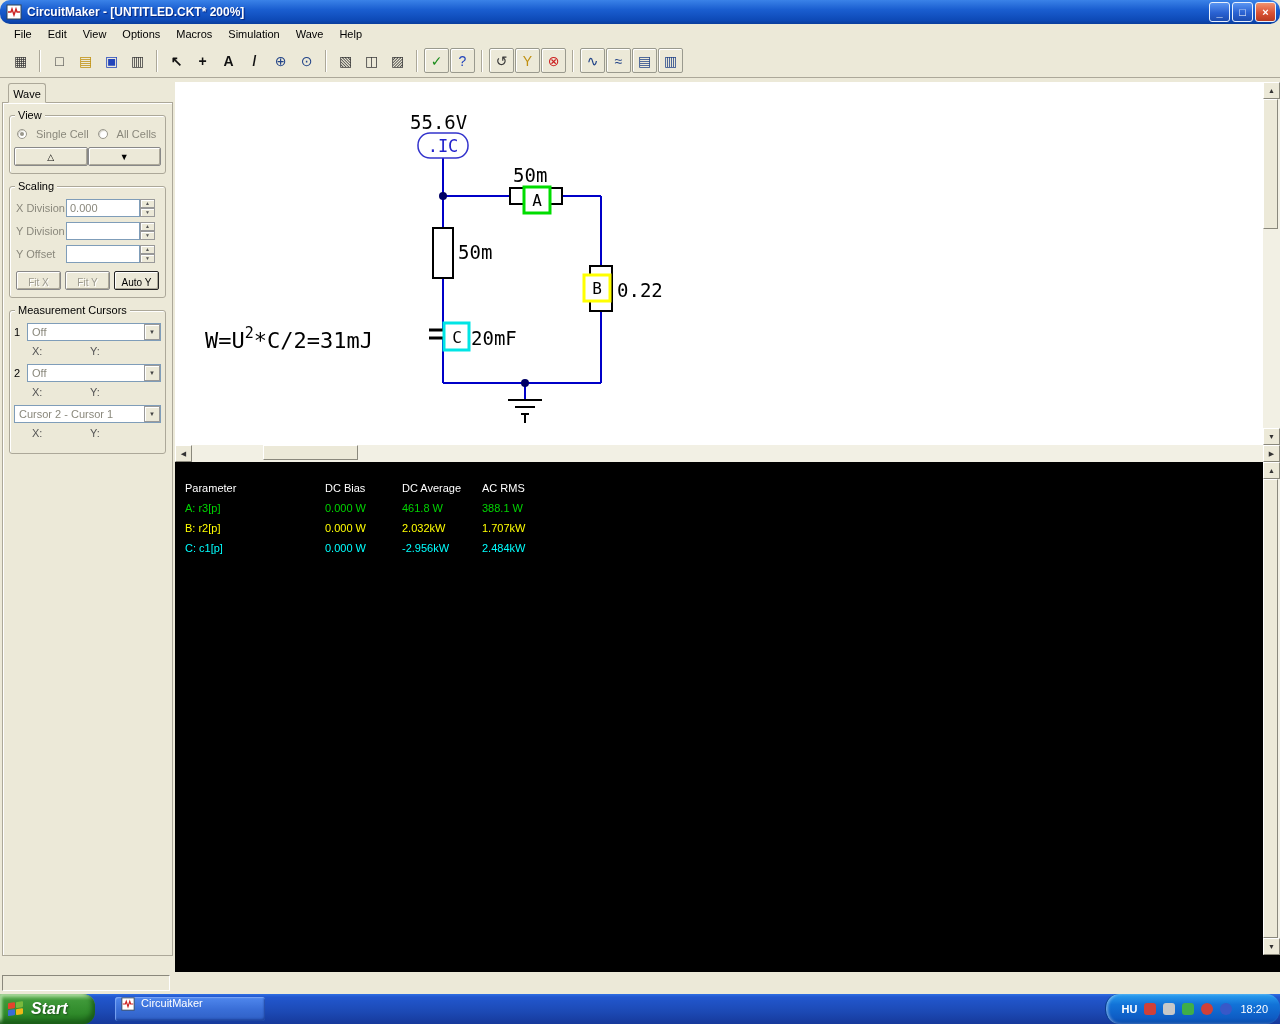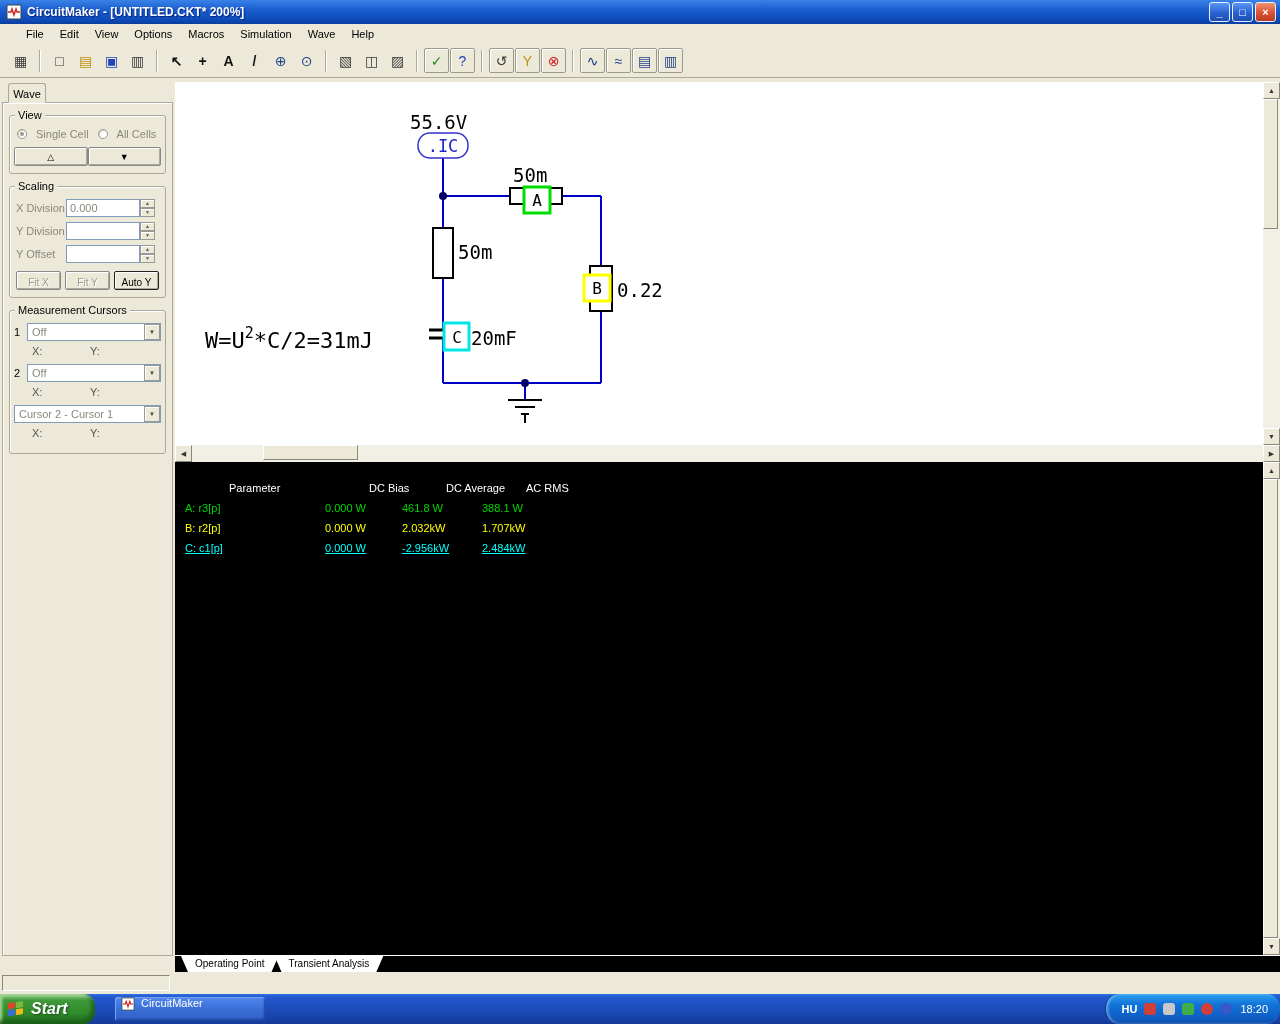--- a/index.html
+++ b/index.html
@@ -2,32 +2,32 @@
 <html><head>
 <meta charset="utf-8">
 <style>
   * { margin:0; padding:0; box-sizing:border-box; }
   body { font-family:"Liberation Sans", sans-serif; font-size:11px; color:#000; }
   .screen { position:relative; width:1280px; height:1024px; background:#ECE9D8; overflow:hidden; }
 
   
   .titlebar { position:absolute; left:0; top:0; width:1280px; height:24px;
     background:linear-gradient(180deg,#3a82e8 0%,#1a5ed0 40%,#0d49b6 85%,#0a3d9c 100%);
-    display:flex; align-items:center; padding:0 4px; color:#fff; }
+    display:flex; align-items:center; padding:0 4px; color:#fff;border-radius:10px; }
   .title-icon { width:16px; height:16px; margin:0 5px 0 2px; }
   .title-text { font-weight:bold; font-size:12px; flex:1; text-shadow:1px 1px 1px #00237d; }
   .win-controls { display:flex; gap:2px; }
   .win-btn { width:21px; height:20px; border-radius:3px; color:#fff; font-size:11px; font-weight:bold;
     display:flex; align-items:center; justify-content:center; border:1px solid #e8f0fc;
     background:linear-gradient(180deg,#5a95f2,#2a62d2 55%,#1c4cb0); cursor:default; }
   .win-btn.close { background:linear-gradient(180deg,#f0926f,#da5234 55%,#b93a20); }
 
   
   .menubar { position:absolute; left:0; top:24px; width:1280px; height:20px; background:#ECE9D8;
-    display:flex; align-items:center; padding-left:18px; }
+    display:flex; align-items:center; padding-left:6px; }
   .menu-item { padding:3px 8px; }
 
   
   .toolbar { position:absolute; left:0; top:44px; width:1280px; height:34px; background:#ECE9D8;
     display:flex; align-items:center; padding-left:8px; gap:1px; border-bottom:1px solid #ACA899; }
   .tb-btn { width:25px; height:25px; display:flex; align-items:center; justify-content:center;
     background:transparent; border:none; font-size:14px; color:#3a3a3a; }
   .tb-btn.framed { border:1px solid #9a9a8e; box-shadow:inset 1px 1px 0 #fff; border-radius:2px; background:#ECE9D8; }
   .tb-sep { width:2px; height:22px; border-left:1px solid #ACA899; border-right:1px solid #fff; margin:0 5px; }
   .c-gold { color:#c09010; } .c-blue { color:#2244bb; } .c-green { color:#1a8c1a; }
@@ -91,22 +91,22 @@
   .vscroll .sb-thumb { position:absolute; left:0; width:15px; }
   .hscroll { position:absolute; left:0; top:363px; width:1105px; height:17px; display:flex; }
   .hscroll .track { flex:1; position:relative; }
   .hscroll .sb-thumb { position:absolute; top:0; height:15px; }
 
   
   .results { position:absolute; left:0; top:380px; width:1105px; height:510px; background:#000; }
   .res-table { position:absolute; left:10px; top:16px; }
   .res-row { display:flex; height:20px; align-items:center; }
   .col-param { width:140px; } .col-bias { width:77px; } .col-avg { width:80px; } .col-rms { width:80px; }
-  .res-head { color:#fff;margin-left:44px; }
-  .row-a { color:#00d400; } .row-b { color:#ffff00; } .row-c { color:#00ffff;text-decoration:underline; }
+  .res-head { color:#fff; }
+  .row-a { color:#00d400; } .row-b { color:#ffff00; } .row-c { color:#00ffff; }
   .res-scroll { position:absolute; right:0; top:0; width:17px; height:493px; display:flex; flex-direction:column; }
   .res-scroll .track { flex:1; position:relative; }
   .res-scroll .sb-thumb { position:absolute; left:0; top:0; width:15px; height:100%; }
   .res-tabs { position:absolute; left:0; bottom:0; width:1105px; height:17px; background:#000;
     border-top:1px solid #fff; display:flex; padding-left:6px; align-items:stretch; }
   .rtab { background:#fff; color:#000; font-size:10px; padding:2px 14px 0;
     clip-path:polygon(0 0, 100% 0, calc(100% - 7px) 100%, 7px 100%); margin-right:-4px; }
 
   
   .status-strip { position:absolute; left:0; top:972px; width:1280px; height:22px; background:#ECE9D8; }
@@ -438,24 +438,20 @@
       </div>
 
       <div class="res-scroll sb">
         <span class="sb-btn">▲</span>
         <span class="track">
             <span class="sb-thumb"></span>
           </span>
         <span class="sb-btn">▼</span>
       </div>
 
-      <div class="res-tabs">
-        <span class="rtab active">Operating Point</span>
-        <span class="rtab">Transient Analysis</span>
-      </div>
     </div>
   </div>
 
   <div class="status-strip">
     <span class="status-cell"></span>
   </div>
 
   <div class="taskbar">
     <div class="start-btn">
       <span class="flag">

